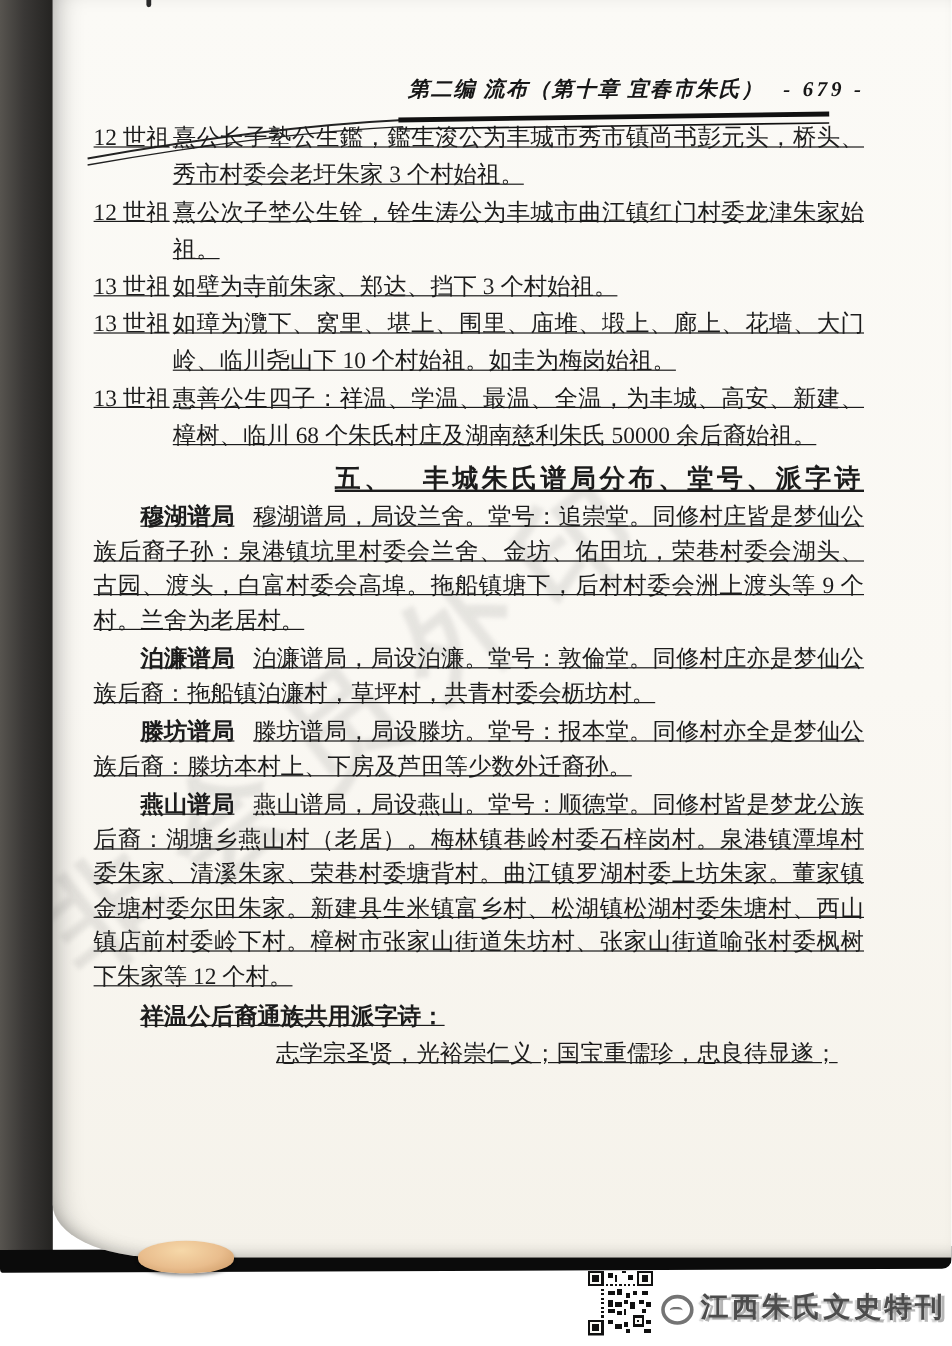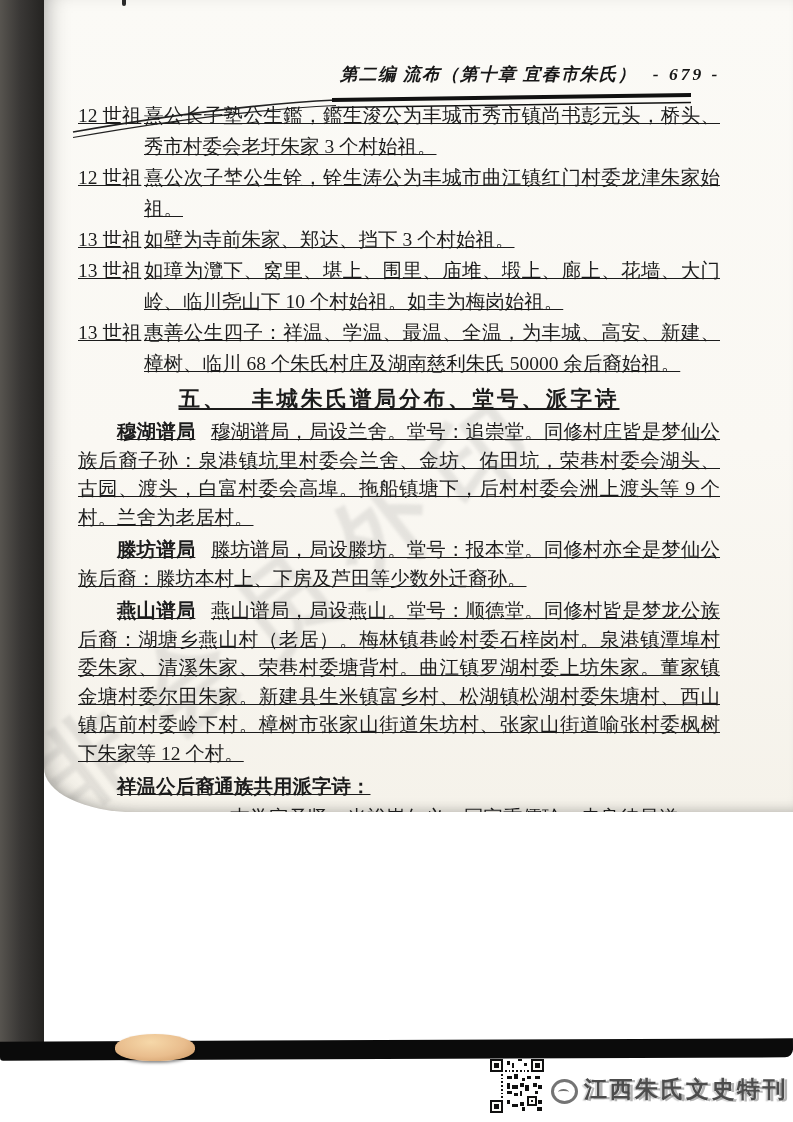--- a/index.html
+++ b/index.html
@@ -15,21 +15,21 @@
     background:linear-gradient(90deg,#57544f 0%,#3a3836 45%,#242321 100%);
   }
   
   .band{
     position:absolute;left:0;top:1040px;width:793px;height:19px;
     background:#0b0b0b;border-radius:0 0 8px 3px;
     transform:rotate(-0.25deg);
   }
   
   .sheet{
-    position:absolute;left:44px;top:0;width:749px;height:812px;
+    position:absolute;left:44px;top:0;width:749px;height:1048px;
     background:linear-gradient(180deg,#fbfaf6 0%,#faf8f3 55%,#f5f2ea 100%);
     border-bottom-left-radius:90px 44px;
     box-shadow:inset 16px 0 24px -16px rgba(0,0,0,.38), inset 0 -10px 14px -10px rgba(0,0,0,.25);
     z-index:1;overflow:hidden;
   }
   .speck{position:absolute;left:78px;top:0;width:4px;height:6px;background:#2a2a2a;border-radius:0 0 2px 2px;}
   .rules{position:absolute;left:0;top:0;z-index:1;}
   .header{
     position:absolute;left:296px;top:62px;z-index:2;white-space:nowrap;
     font-style:italic;font-weight:600;font-size:17.5px;letter-spacing:1.5px;color:#171717;
@@ -37,21 +37,21 @@
   .header .pageno{margin-left:16px;letter-spacing:3px;}
   .content{
     position:absolute;left:34px;top:100px;width:642px;z-index:2;
     font-size:19.5px;
     text-decoration:underline;
   }
   .entry{display:flex;line-height:31px;}
   .entry .lbl{flex:0 0 66px;white-space:nowrap;}
   .entry .txt{flex:1;text-align:justify;}
   .sec{
-    margin:7px 0 6px 0;text-align:center;
+    margin:7px 0 6px 0;text-align:right;
     font-size:21.5px;font-weight:700;letter-spacing:3px;line-height:26px;
   }
   .para{margin:4px 0 0 0;text-indent:2em;text-align:justify;line-height:28.5px;}
   .para .lead{font-weight:700;margin-right:.8em;}
   .para .lead:empty{margin-right:0;}
   .poem-intro{margin:5px 0 0 0;text-indent:2em;font-weight:700;line-height:28px;}
   .poem-line{margin-left:152px;line-height:34px;white-space:nowrap;}
   
   .wm-diag{
     position:absolute;left:48px;top:712px;z-index:1;
@@ -135,20 +135,23 @@
       </div>
 
     <h2 class="sec">五、　丰城朱氏谱局分布、堂号、派字诗</h2>
 
     <div class="paras">
 
         <p class="para">
           <span class="lead">穆湖谱局</span><span>穆湖谱局，局设兰舍。堂号：追崇堂。同修村庄皆是梦仙公族后裔子孙：泉港镇坑里村委会兰舍、金坊、佑田坑，荣巷村委会湖头、古园、渡头，白富村委会高埠。拖船镇塘下，后村村委会洲上渡头等 9 个村。兰舍为老居村。</span>
         </p>
 
+        <p class="para">
+          <span class="lead">泊濂谱局</span><span>泊濂谱局，局设泊濂。堂号：敦倫堂。同修村庄亦是梦仙公族后裔：拖船镇泊濂村，草坪村，共青村委会枥坊村。</span>
+        </p>
 
         <p class="para">
           <span class="lead">滕坊谱局</span><span>滕坊谱局，局设滕坊。堂号：报本堂。同修村亦全是梦仙公族后裔：滕坊本村上、下房及芦田等少数外迁裔孙。</span>
         </p>
 
         <p class="para">
           <span class="lead">燕山谱局</span><span>燕山谱局，局设燕山。堂号：顺德堂。同修村皆是梦龙公族后裔：湖塘乡燕山村（老居）。梅林镇巷岭村委石梓岗村。泉港镇潭埠村委朱家、清溪朱家、荣巷村委塘背村。曲江镇罗湖村委上坊朱家。董家镇金塘村委尔田朱家。新建县生米镇富乡村、松湖镇松湖村委朱塘村、西山镇店前村委岭下村。樟树市张家山街道朱坊村、张家山街道喻张村委枫树下朱家等 12 个村。</span>
         </p>
 
       </div>

